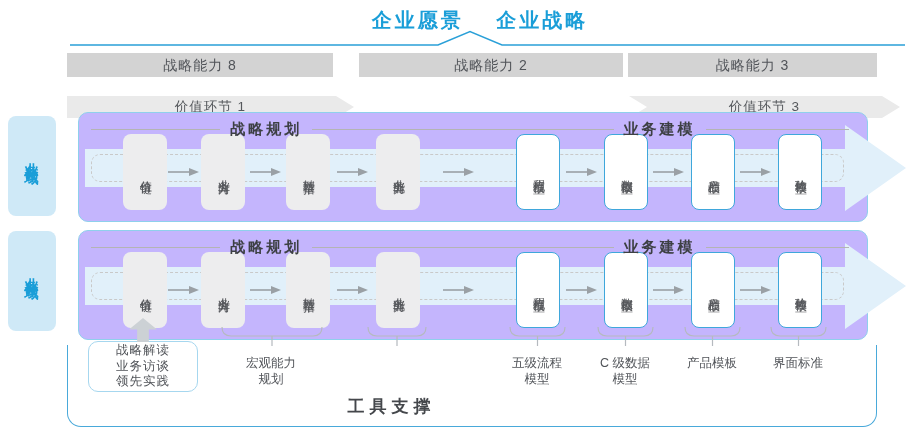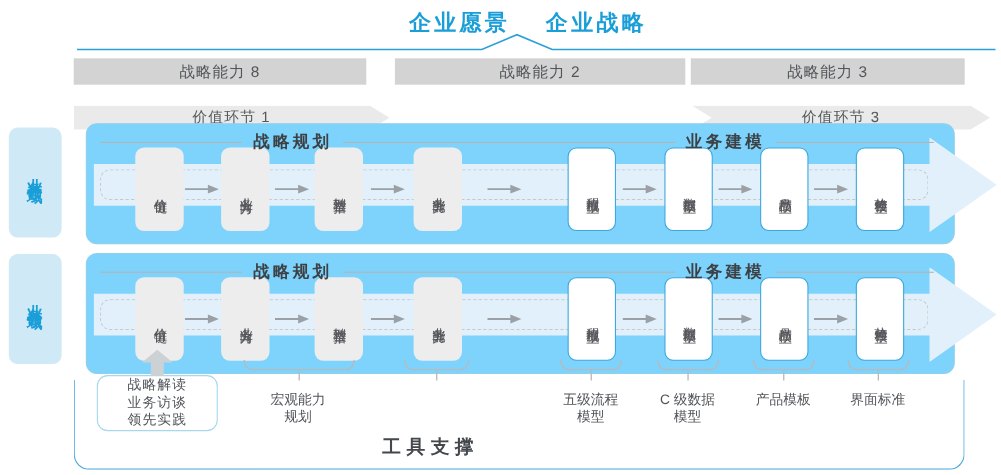--- a/index.html
+++ b/index.html
@@ -21,21 +21,21 @@
   .chev.first{clip-path:polygon(0 0,calc(100% - 18px) 0,100% 50%,calc(100% - 18px) 100%,0 100%);}
   .chev.notch{clip-path:polygon(0 0,calc(100% - 18px) 0,100% 50%,calc(100% - 18px) 100%,0 100%,18px 50%);}
 
   
   .domain{position:absolute;left:8px;width:48px;height:100px;background:#cfe9f7;border-radius:8px;
           display:flex;align-items:center;justify-content:center;}
   .domain span{writing-mode:vertical-rl;font-size:14px;font-weight:700;color:#1a9ed8;letter-spacing:3px;}
 
   
   .lane{position:absolute;left:78px;width:790px;height:110px;border:1.3px solid #8fd0ec;
-        border-radius:10px;background:#7dd3fc;box-sizing:border-box;}
+        border-radius:10px;background:#c4b5fd;box-sizing:border-box;}
   .lane .hdr{position:absolute;left:12px;right:18px;top:7px;display:flex;align-items:center;z-index:4;}
   .lane .hdr .hl{height:1px;background:#b4b4b4;}
   .lane .hdr .h1{flex:0.9;} .lane .hdr .h2{flex:2.1;} .lane .hdr .h3{flex:1;}
   .lane .hdr span{font-size:15px;font-weight:700;color:#3d4044;letter-spacing:3px;margin:0 10px;white-space:nowrap;}
   .band{position:absolute;left:6px;top:12px;width:821px;height:86px;background:#e1f0fa;z-index:1;
         clip-path:polygon(0 24px,760px 24px,760px 0,100% 43px,760px 86px,760px 62px,0 62px);}
   .dash{position:absolute;left:12px;top:41px;width:753px;height:28px;border:1.5px dashed #c9c9c9;
         border-radius:9px;z-index:2;box-sizing:border-box;}
   .nbox{position:absolute;top:21px;height:76px;width:44px;z-index:3;border-radius:8px;
         display:flex;align-items:center;justify-content:center;}

